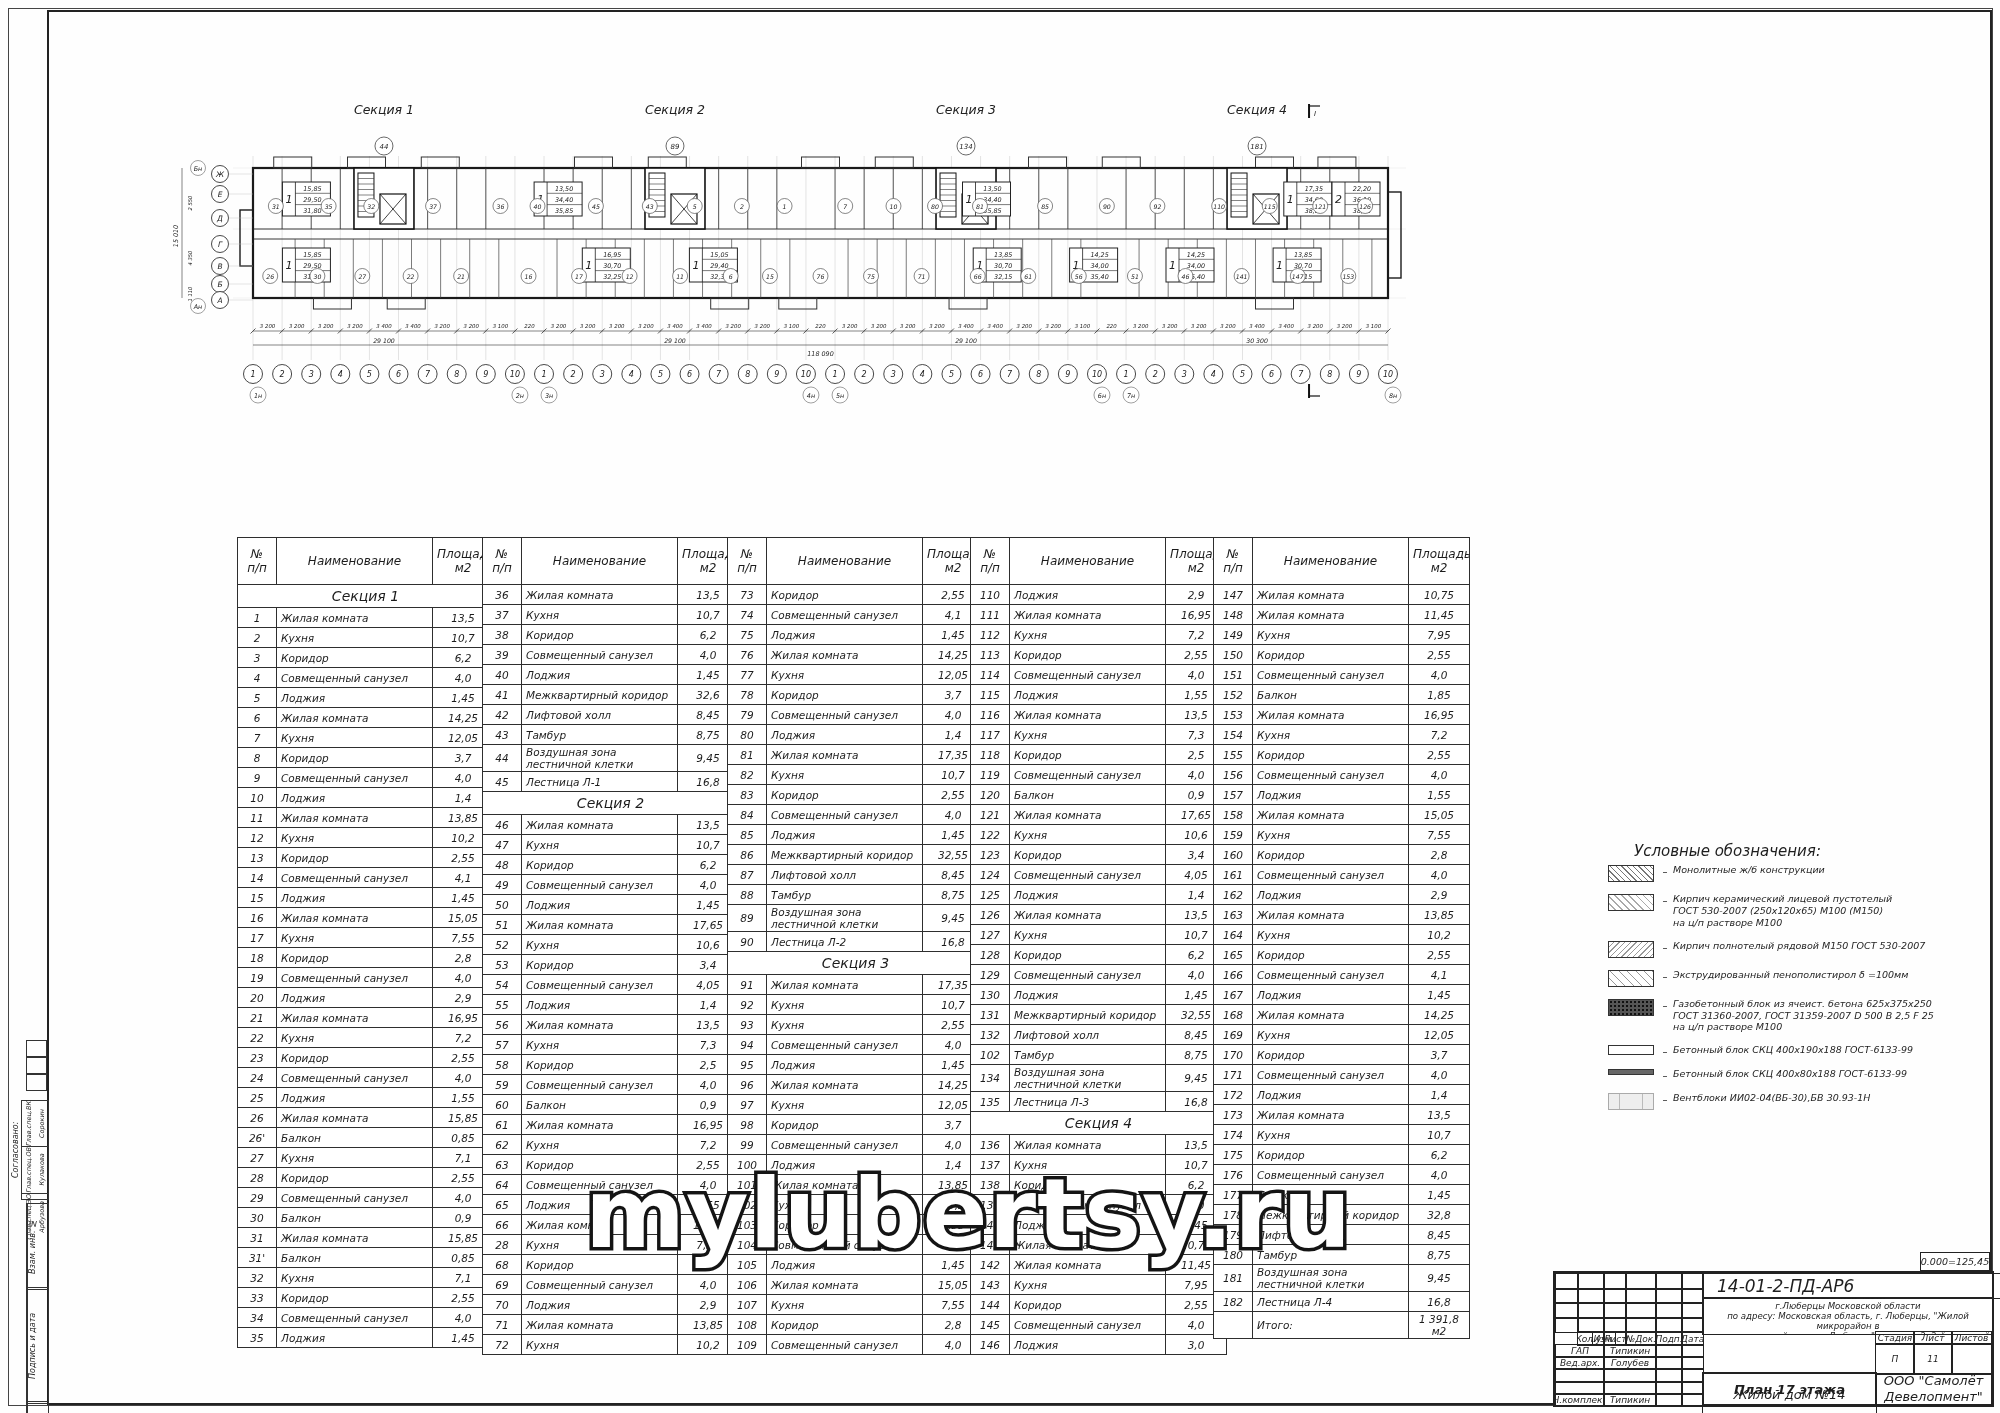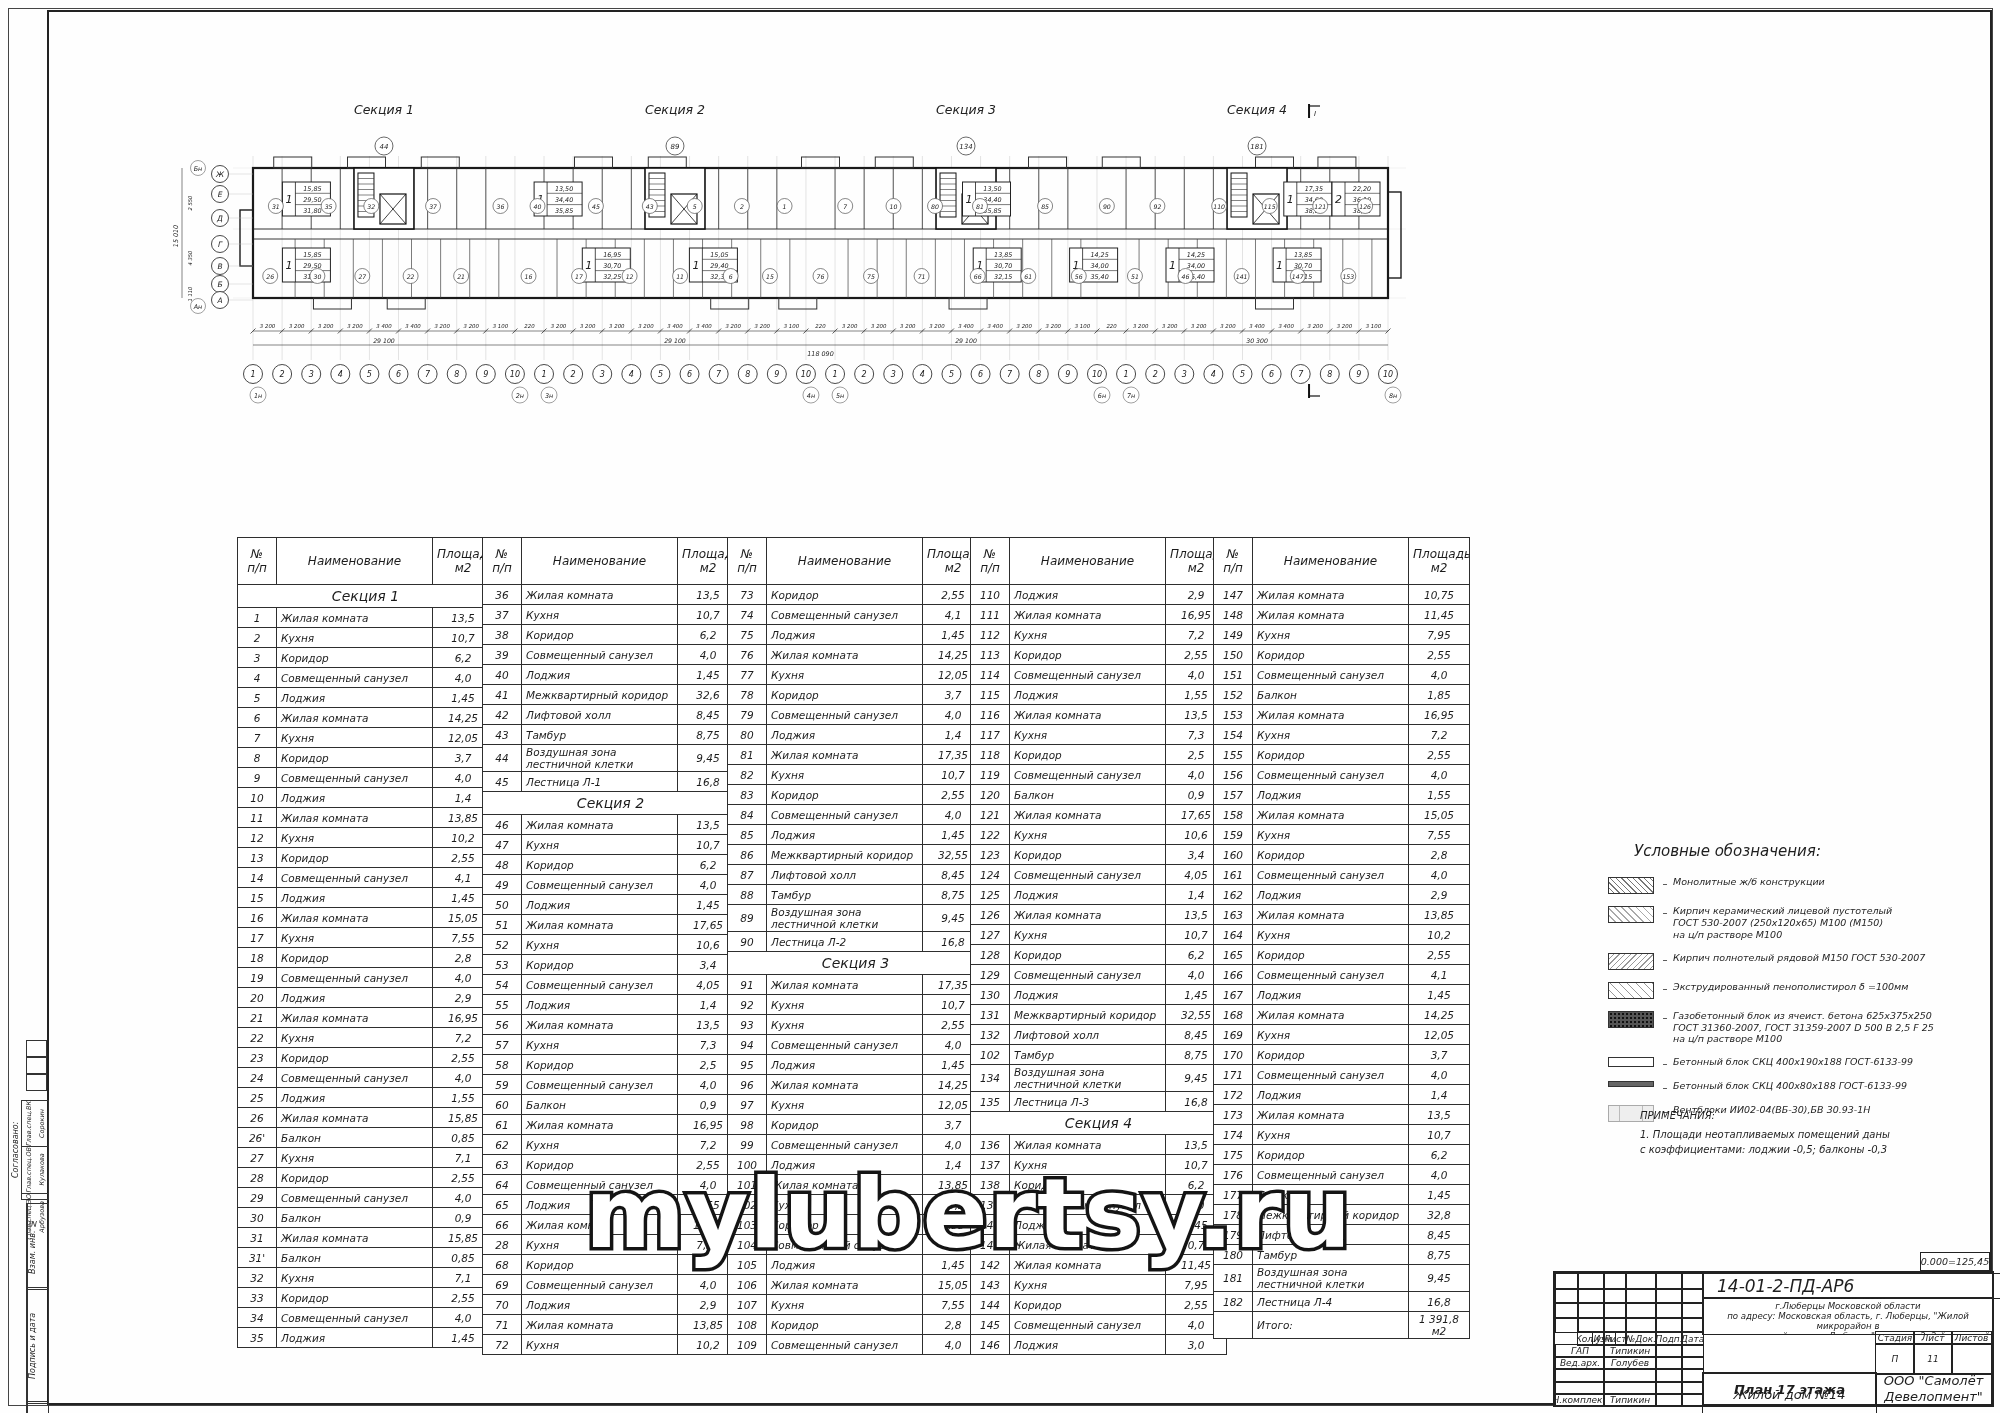--- a/index.html
+++ b/index.html
@@ -11,21 +11,21 @@
   .atable{position:absolute;border-collapse:collapse;table-layout:fixed;background:#fff;}
   .atable td{border:1px solid #2e2e2e;font:italic 10.5px "DejaVu Sans",sans-serif;
              padding:1px 4px;height:17px;color:#1c1c1c;overflow:hidden;}
   .atable td.num{text-align:center;width:30px;}
   .atable td.nm{width:147px;text-align:left;}
   .atable td.ar{width:52px;text-align:center;}
   .atable td.hd{font:italic 12px "DejaVu Sans",sans-serif;text-align:center;height:44px;white-space:pre-line;}
   .atable td.sec{font:italic 14px "DejaVu Sans",sans-serif;text-align:center;height:20px;}
   
   .legend{position:absolute;left:1608px;top:842px;width:370px;}
-  .legend h3{font:italic 15px "DejaVu Sans",sans-serif;margin:0 0 16px 26px;font-weight:normal;}
+  .legend h3{font:italic 15px "DejaVu Sans",sans-serif;margin:0 0 4px 26px;font-weight:normal;}
   .lg-item{display:flex;align-items:flex-start;margin-bottom:11px;}
   .lg-sw{width:44px;height:15px;border:1px solid #333;flex:none;margin-top:1px;background:#fff;}
   .lg-dash{width:10px;text-align:center;font:italic 10px "DejaVu Sans",sans-serif;flex:none;margin:2px 3px 0 6px;}
   .lg-tx{font:italic 9.5px "DejaVu Sans",sans-serif;white-space:pre-line;line-height:1.25;}
   .sw-mono{background:repeating-linear-gradient(45deg,#fff 0 3px,#777 3px 4px);}
   .sw-brick1{background:repeating-linear-gradient(45deg,#fff 0 4px,#aaa 4px 5px);}
   .sw-brick2{background:repeating-linear-gradient(135deg,#fff 0 3px,#999 3px 4px);}
   .sw-xps{background:repeating-linear-gradient(45deg,#fff 0 5px,#999 5px 6px),repeating-linear-gradient(135deg,#fff 0 5px,#999 5px 6px);}
   .sw-gas{background:#555 radial-gradient(circle,#111 1px,transparent 1.2px);background-size:4px 4px;}
   .sw-skc1{height:8px!important;}
@@ -1738,27 +1738,20 @@
           <div class="lg-dash">–</div>
           <div class="lg-tx">Бетонный блок СКЦ 400х80х188 ГОСТ-6133-99</div>
         </div>
         <div class="lg-item">
           <div class="lg-sw sw-vent"></div>
           <div class="lg-dash">–</div>
           <div class="lg-tx">Вентблоки ИИ02-04(ВБ-30),БВ 30.93-1Н</div>
         </div>
       </div>
   </div>
-  <div class="notes">
-    <div class="nt">ПРИМЕЧАНИЯ:</div>
-    <div id="notes-lines">
-        <div>1. Площади неотапливаемых помещений даны</div>
-        <div>с коэффициентами: лоджии -0,5; балконы -0,3</div>
-      </div>
-  </div>
 
   <div class="wm">
     <span class="wm-stroke">mylubertsy.ru</span>
     <span class="wm-fill">mylubertsy.ru</span>
   </div>
 
   <div class="elev">0.000=125,45</div>
 
   <div class="tb" id="title-block">
       <div class="cell" style="left: 0px; top: 0px; width: 22px; height: 14.5px;"></div>

